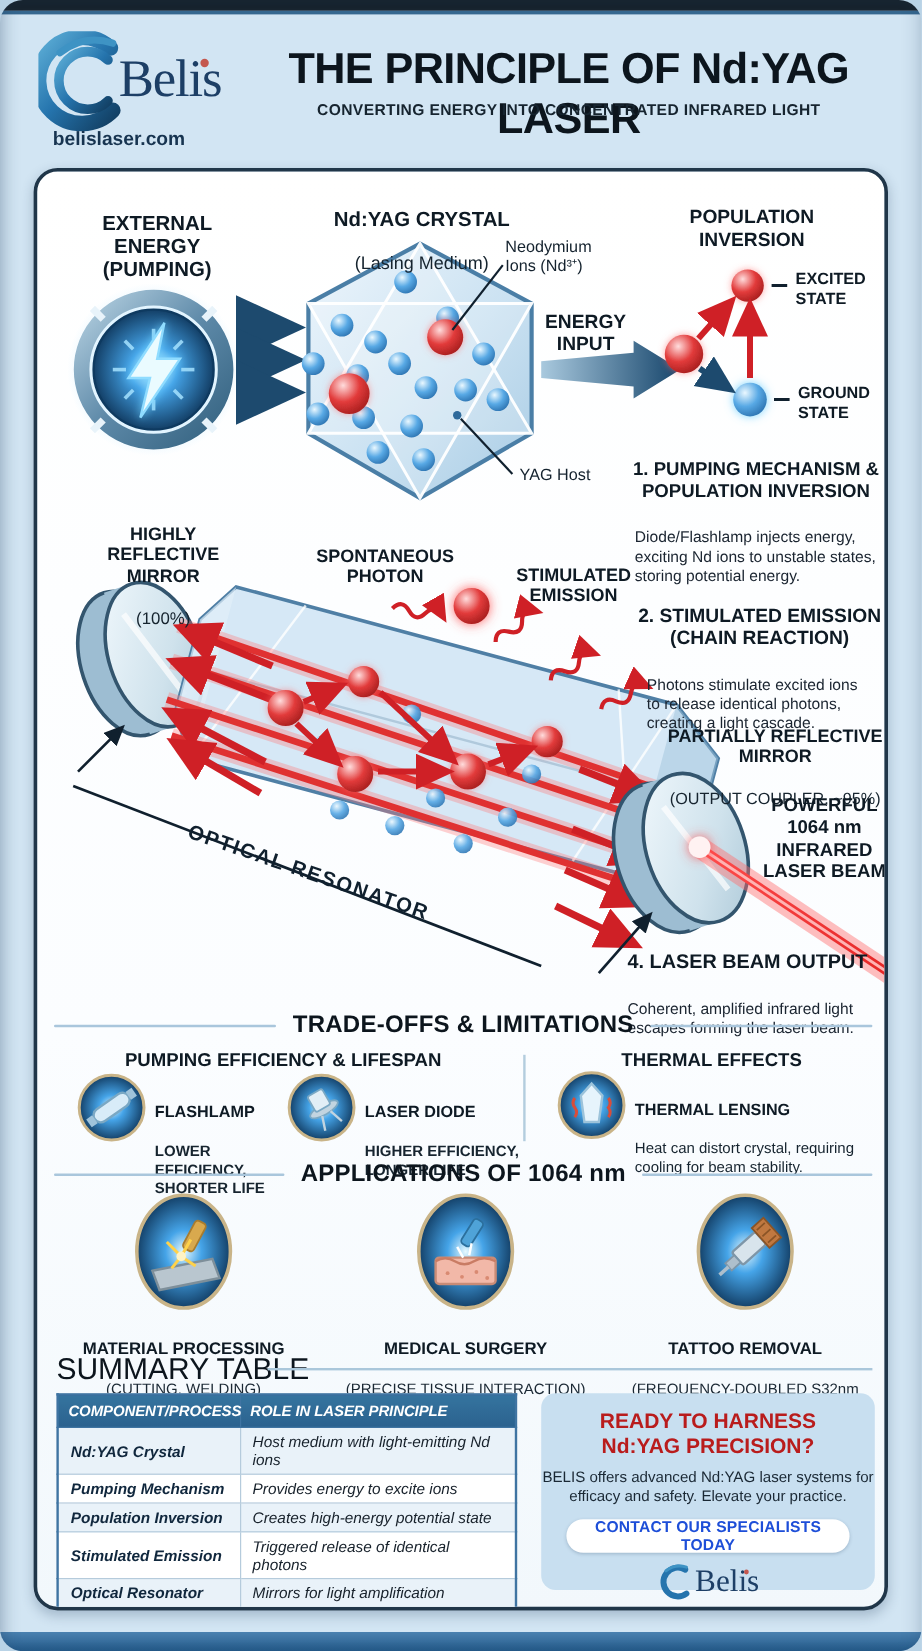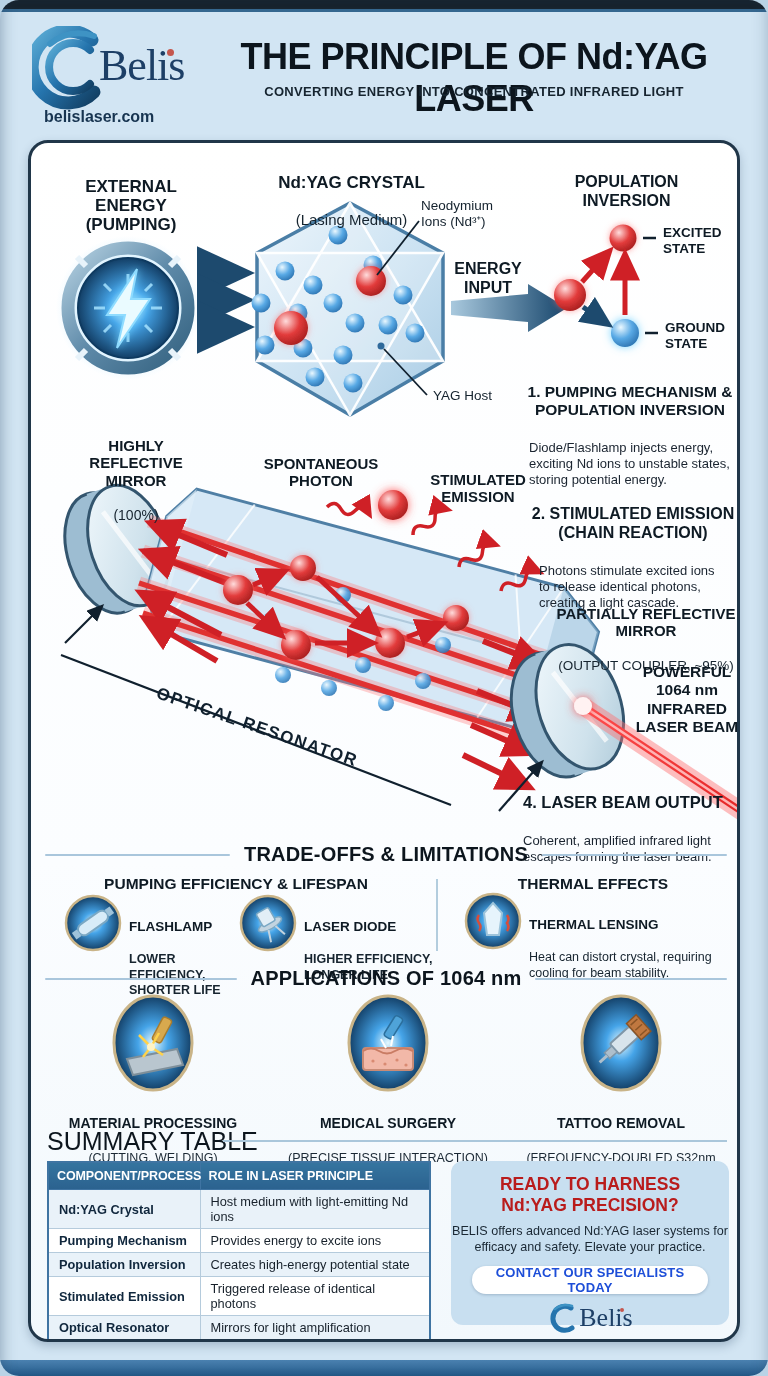--- a/index.html
+++ b/index.html
@@ -47,21 +47,21 @@
   .to-item-desc{font-size:12.5px;font-weight:600;color:#16242f;line-height:1.25;white-space:pre-line;}
   .to-item-desc.reg{font-weight:400;}
   .vline{position:absolute;width:2px;background:#b3cdde;}
 
   .app-name{font-size:14px;font-weight:800;color:#0e1a24;text-align:center;}
   .app-sub{font-size:12.5px;font-weight:400;color:#1a2834;text-align:center;margin-top:2px;}
 
   .sum-title{position:absolute;font-size:25px;font-weight:400;color:#0c151d;}
   .sum-line{position:absolute;height:2px;background:#aac7db;}
   table.sum{position:absolute;border-collapse:collapse;table-layout:fixed;
-        border:2px solid #3f74a2;background:#fff;font-size:12.8px;}
+        border:2px solid #3f74a2;background:#fff;font-size:12.8px;font-style:italic;}
   table.sum th{background:linear-gradient(180deg,#35749f,#2b628f);color:#fff;font-weight:800;
         text-align:left;padding:6px 8px;font-size:12.5px;letter-spacing:-.1px;border:1px solid #3f74a2;}
   table.sum td{border:1px solid #b5cbdc;padding:4px 10px;color:#17212b;}
   table.sum td.c1{font-weight:800;color:#10273d;}
   table.sum tr:nth-child(odd) td{background:#e9f2f9;}
 
   .cta{position:absolute;background:#c8dff0;border-radius:12px;text-align:center;}
   .cta .t{font-size:17.5px;font-weight:700;color:#b91c1c;line-height:1.2;margin-top:13px;white-space:pre-line;}
   .cta .d{font-size:12.6px;color:#1a2834;line-height:1.3;margin-top:7px;white-space:pre-line;}
   .cta .btn{display:flex;align-items:center;justify-content:center;margin:10px auto 0;

